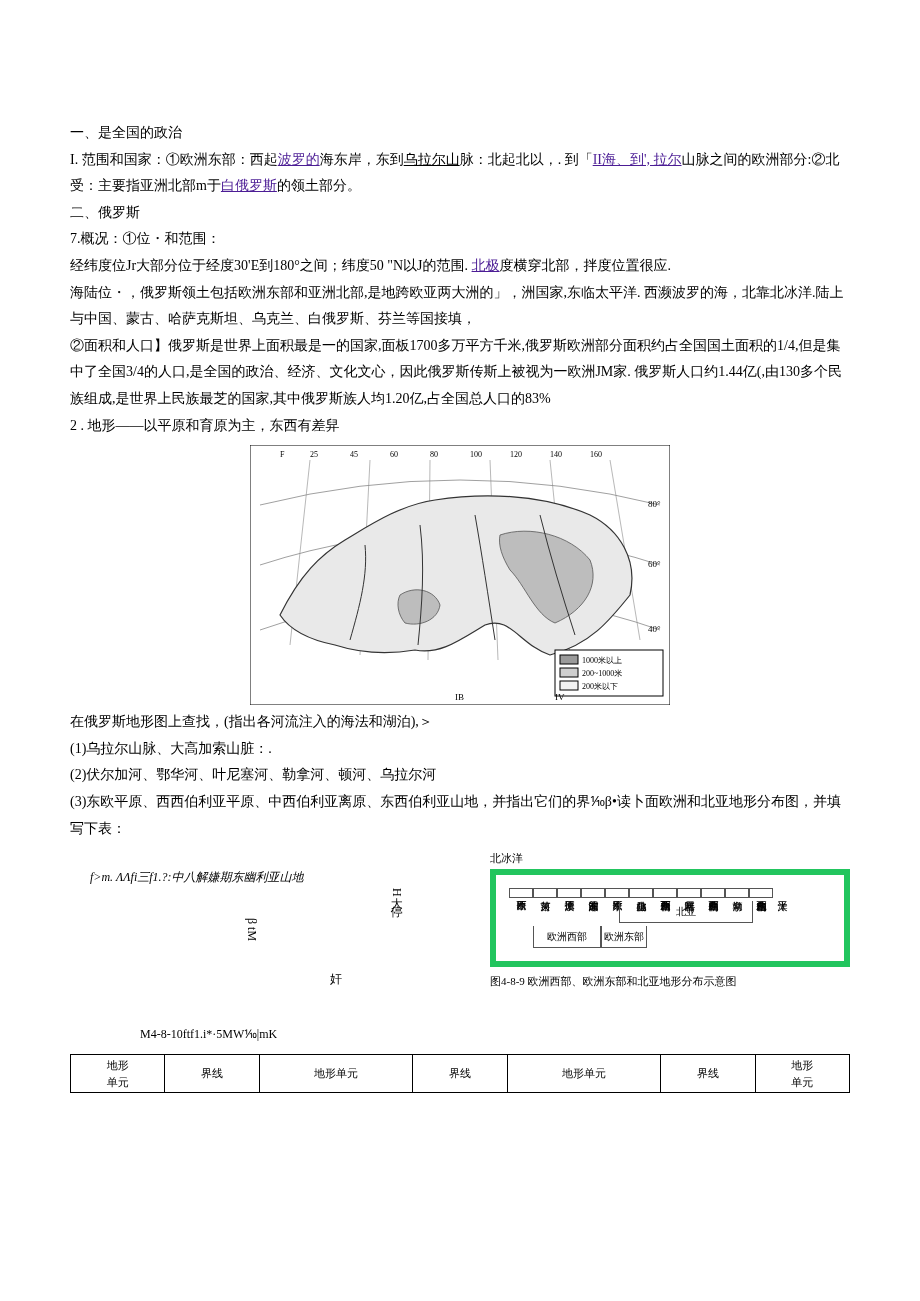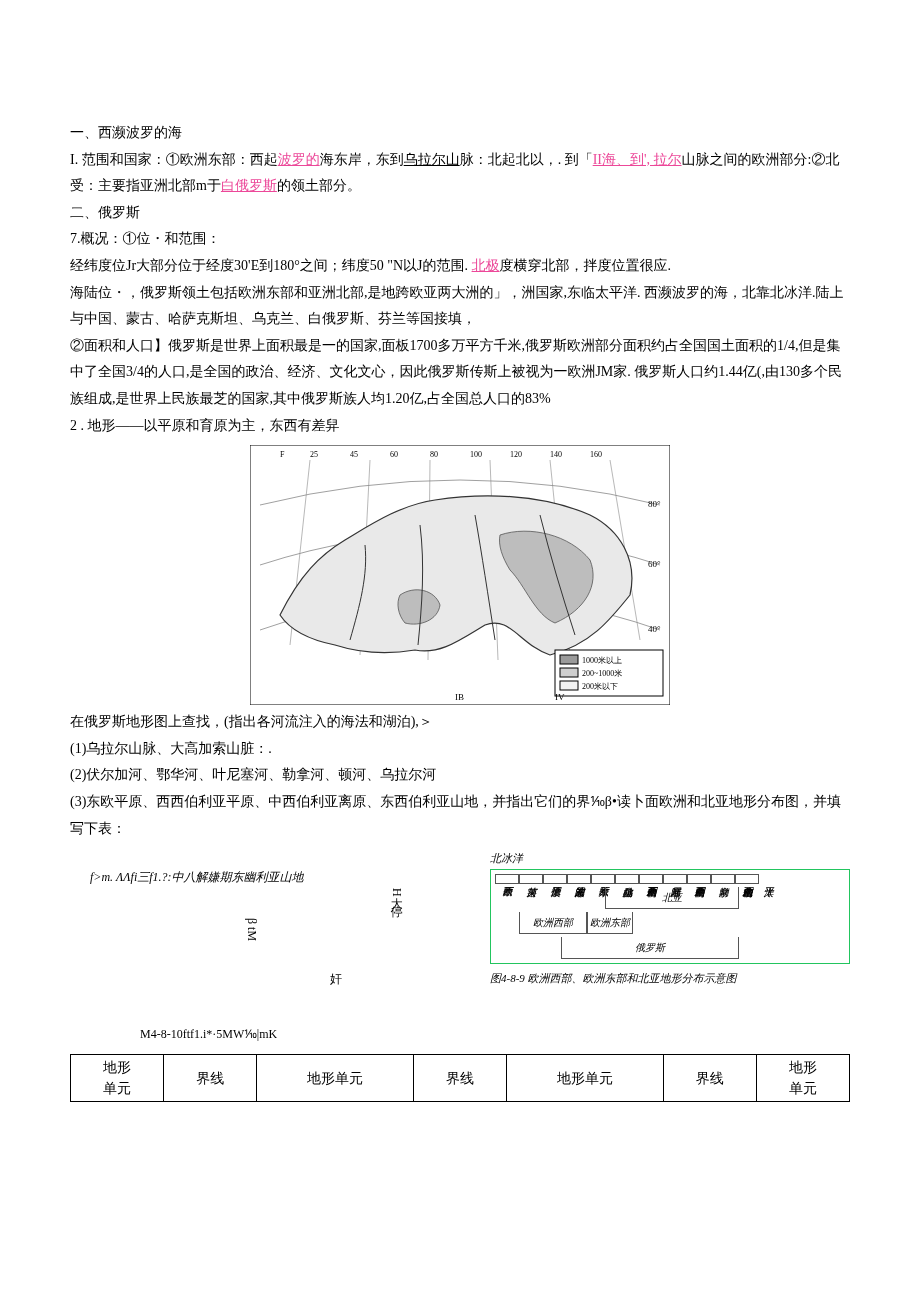--- a/index.html
+++ b/index.html
@@ -6,21 +6,21 @@
     font-family: "SimSun", "Songti SC", serif;
     font-size: 14px;
     line-height: 1.9;
     color: #000;
     background: #fff;
     width: 780px;
     margin: 0 auto;
     padding: 120px 70px 40px 70px;
   }
   p { margin: 0; }
-  .u-red { color: #ec4899; text-decoration: underline; }
+  .u-red { color: #4c1d95; text-decoration: underline; }
   .u-black { text-decoration: underline; text-align: center; }
   .map-wrap {
     width: 420px;
     margin: 6px auto 4px auto;
   }
   .map-wrap svg { display: block; }
   .bottom-row {
     display: flex;
     gap: 20px;
     margin-top: 6px;
@@ -28,25 +28,24 @@
   }
   .bottom-left {
     flex: 1;
     font-size: 12px;
     position: relative;
     height: 200px;
   }
   .bottom-right {
     width: 360px;
     font-size: 11px;
-    font-style: italic;
   }
   .dg {
-    border: 1px solid #22c55e;
-    padding: 4px;
+    border: 6px solid #22c55e;
+    padding: 13px;
   }
   .dg-row {
     display: flex;
     align-items: stretch;
   }
   .vcol {
     border: 1px solid #555;
     width: 20px;
     writing-mode: vertical-rl;
     text-align: center;
@@ -67,34 +66,34 @@
     border: 1px solid #555;
     border-top: none;
     text-align: center;
     padding: 1px 0;
   }
   .cap { text-align: left; font-size: 11px; margin-top: 4px; }
   table.fill {
     border-collapse: collapse;
     width: 100%;
     margin-top: 6px;
-    font-size: 14px;
+    font-size: 11px;
   }
   table.fill td {
     border: 1px solid #000;
     text-align: center;
     padding: 2px 6px;
     line-height: 1.5;
   }
   .bl-abs { position: absolute; }
 </style>
 </head>
 <body>
 
-<p>一、西濒波罗的海</p>
+<p>一、是全国的政治</p>
 <p>
   <span>I. 范围和国家：①欧洲东部：西起</span><span class="u-red">波罗的</span><span>海东岸，东到</span><span class="u-black">乌拉尔山</span><span>脉：北起北以，. 到「</span><span class="u-red">II海、到', 拉尔</span><span>山脉之间的欧洲部分:②北受：主要指亚洲北部m于</span><span class="u-red">白俄罗斯</span><span>的领土部分。</span>
 </p>
 
 <p>二、俄罗斯</p>
 <p>7.概况：①位・和范围：</p>
 <p>
   <span>经纬度位Jr大部分位于经度30'E到180°之间；纬度50 "N以J的范围. </span><span class="u-red">北极</span><span>度横穿北部，拌度位置很应.</span>
 </p>
 <p>海陆位・，俄罗斯领土包括欧洲东部和亚洲北部,是地跨欧亚两大洲的」，洲国家,东临太平洋. 西濒波罗的海，北靠北冰洋.陆上与中国、蒙古、哈萨克斯坦、乌克兰、白俄罗斯、芬兰等国接填，</p>
@@ -197,24 +196,20 @@
       <div class="brackets">
         <div style="width:66px;"></div>
         <div class="bseg" style="width:44px;border-left:none;border-right:none;border-bottom:none;"></div>
         <div class="bseg" style="width:132px;">北亚</div>
       </div>
       <div class="brackets">
         <div class="bseg" style="width:66px;margin-left:24px;">欧洲西部</div>
         <div class="bseg" style="width:44px;">欧洲东部</div>
         <div style="width:132px;"></div>
       </div>
-      <div class="brackets">
-        <div style="width:66px;"></div>
-        <div class="bseg" style="width:176px;">俄罗斯</div>
-      </div>
     </div>
     <div class="cap">图4-8-9 欧洲西部、欧洲东部和北亚地形分布示意图</div>
   </div>
 </div>
 
 <table class="fill">
   <tbody>
       <tr>
     <td><span>地形</span><br><span>单元</span></td>
     <td>界线</td>

